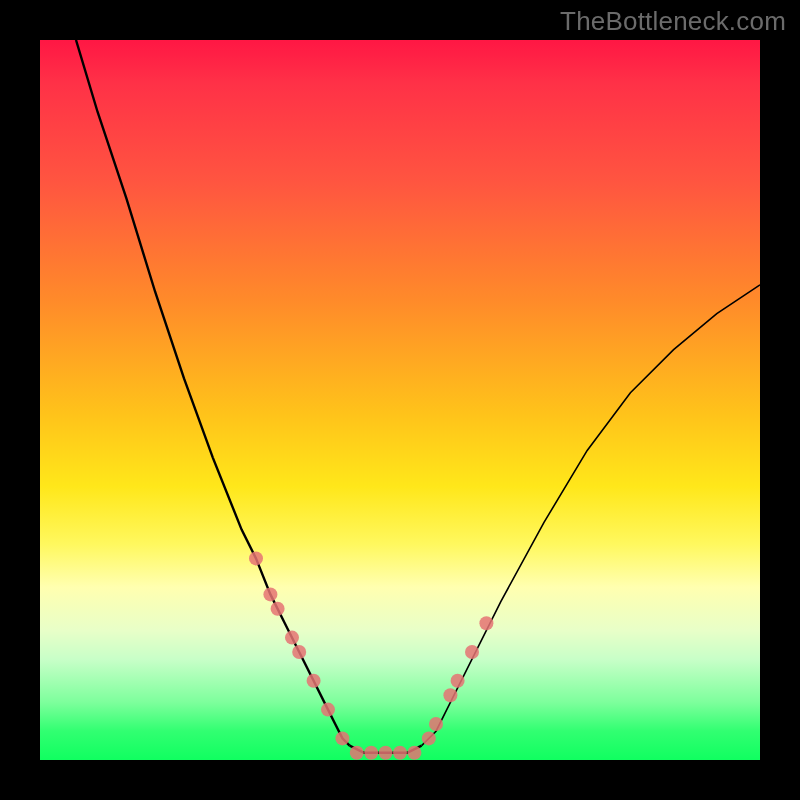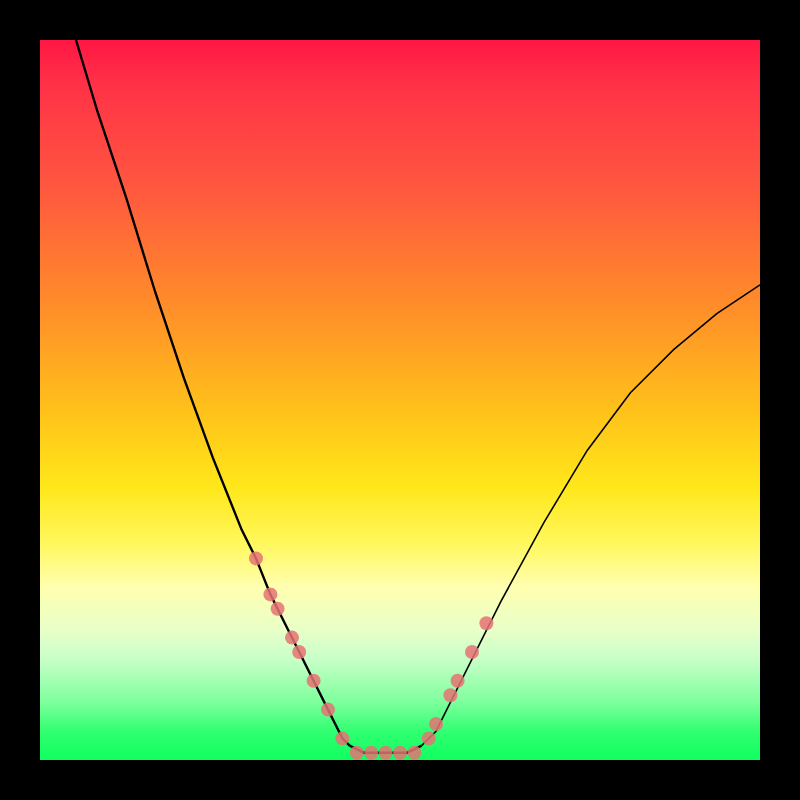--- a/index.html
+++ b/index.html
@@ -58,20 +58,21 @@
     top: 0;
     width: 720px;
     height: 720px;
   }
 </style>
 </head>
 <body>
 
 <div class="frame">
 
+  <div class="watermark">TheBottleneck.com</div>
 
   <div class="plot">
     <svg class="overlay" viewBox="0 0 720 720" preserveAspectRatio="none">
       <g>
         <path id="curve-left" fill="none" stroke="#000" stroke-width="2.4" d="M36.0 0.0 L57.6 72.0 L86.4 158.4 L115.2 252.0 L144.0 338.4 L172.8 417.6 L201.6 489.6 L216.0 518.4 L230.4 554.4 L244.8 583.2 L259.2 612.0 L273.6 640.8 L288.0 669.6 L295.2 684.0 L302.4 698.4 L309.6 705.6"></path>
         <path id="curve-floor" fill="none" stroke="#000" stroke-width="2.4" d="M309.6 705.6 L324.0 712.8 L338.4 712.8 L352.8 712.8 L367.2 712.8 L381.6 705.6"></path>
         <path id="curve-right" fill="none" stroke="#000" stroke-width="1.6" d="M381.6 705.6 L396.0 691.2 L410.4 662.4 L432.0 619.2 L460.8 561.6 L504.0 482.4 L547.2 410.4 L590.4 352.8 L633.6 309.6 L676.8 273.6 L720.0 244.8"></path>
       </g>
       <g id="dots">
           <circle cx="216.0" cy="518.4" r="7" fill="#e57373" fill-opacity="0.85"></circle>

